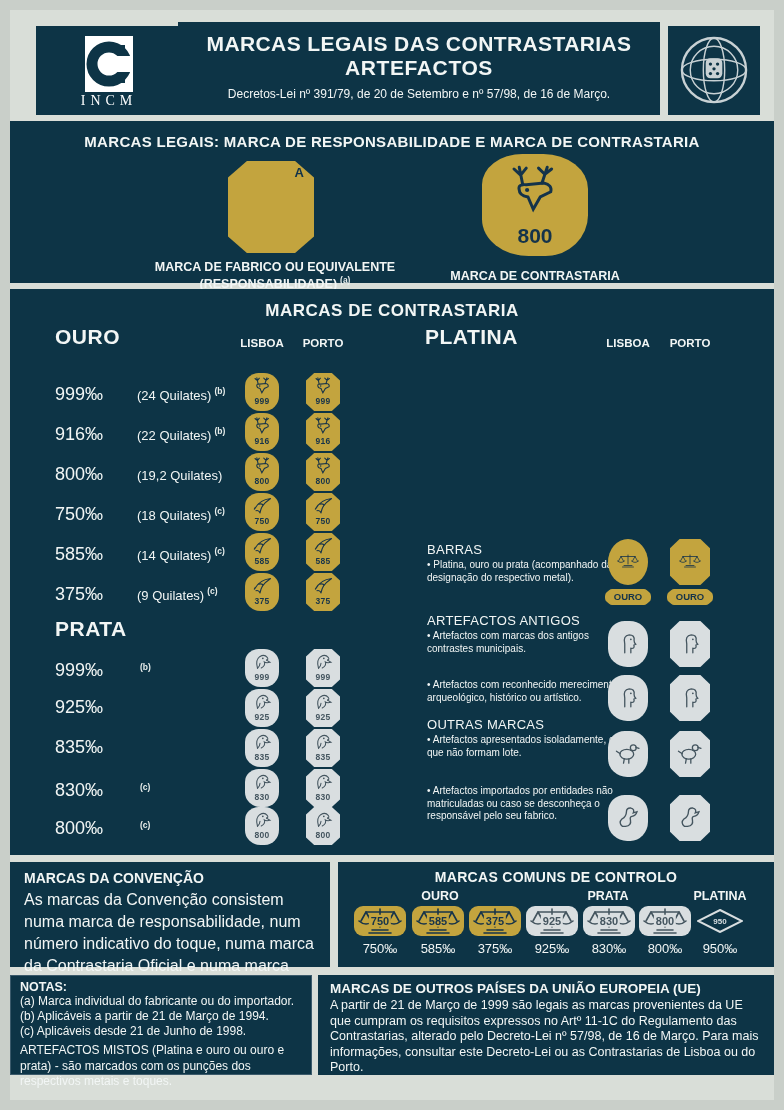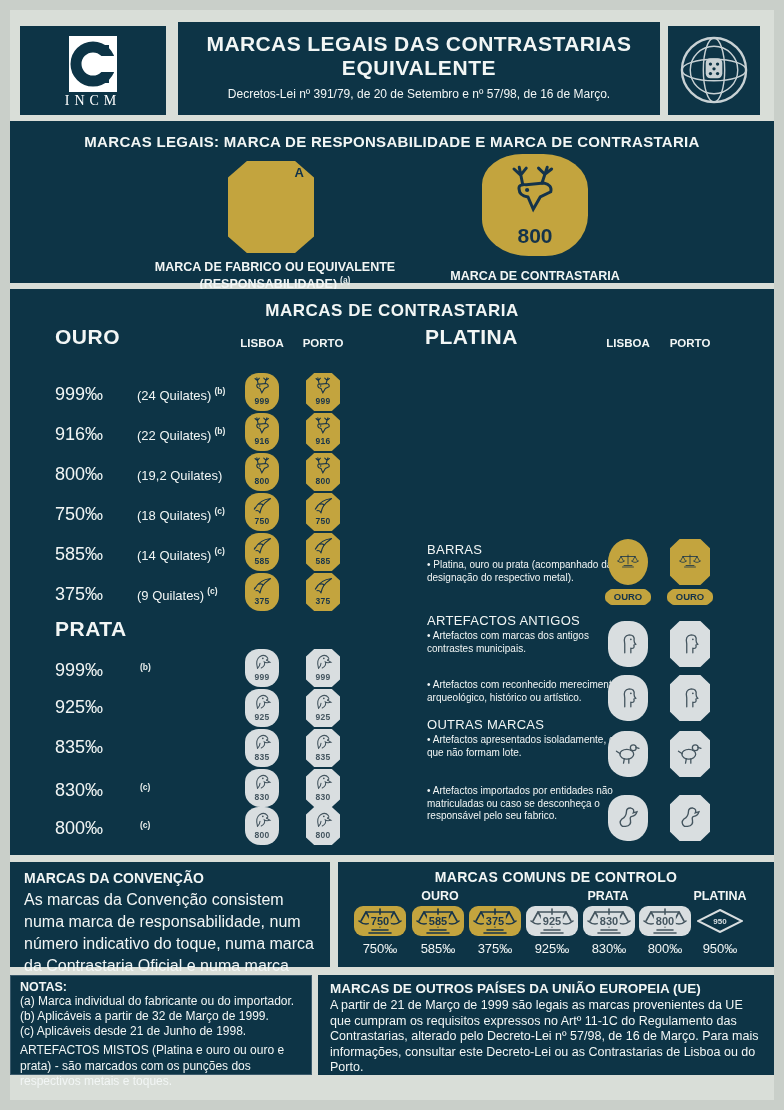--- a/index.html
+++ b/index.html
@@ -9,21 +9,21 @@
     font-family:"Liberation Sans", sans-serif;
     position:relative;
     -webkit-font-smoothing:antialiased;
   }
   .page{position:absolute;inset:0;background:#d9ded8;}
   .page::after{content:"";position:absolute;inset:0;box-shadow:inset 0 0 0 10px #c9cfc9;pointer-events:none;}
   .panel{position:absolute;background:#0d3446;color:#f2f6f5;}
   sup.note{font-size:8.5px;font-weight:bold;vertical-align:super;margin-left:3px;color:#e8eeec;}
 
   
-  .logo-box{left:20px;top:26px;width:146px;height:89px;}
+  .logo-box{left:36px;top:26px;width:146px;height:89px;}
   .logo-mark{position:absolute;left:49px;top:10px;width:48px;height:56px;}
   .logo-text{position:absolute;left:0;right:0;bottom:6px;text-align:center;
     font-family:"Liberation Serif", serif;font-size:14px;letter-spacing:5px;color:#fff;}
   .title-box{left:178px;top:22px;width:482px;height:93px;text-align:center;}
   .title-l1{margin-top:10px;font-size:21px;font-weight:bold;letter-spacing:.4px;}
   .title-l2{font-size:21px;font-weight:bold;letter-spacing:.6px;}
   .subtitle{margin-top:7px;font-size:12px;}
   .emblem-box{left:668px;top:26px;width:92px;height:89px;}
   .emblem-box svg{position:absolute;left:8px;top:2px;width:76px;height:84px;}
 
@@ -202,21 +202,21 @@
 
   <div class="panel logo-box">
     <svg class="logo-mark">
         <use href="#sym-incm"></use>
       </svg>
     <div class="logo-text">INCM</div>
   </div>
 
   <div class="panel title-box">
     <div class="title-l1">MARCAS LEGAIS DAS CONTRASTARIAS</div>
-    <div class="title-l2">EQUIVALENTE</div>
+    <div class="title-l2">ARTEFACTOS</div>
     <div class="subtitle">Decretos-Lei nº 391/79, de 20 de Setembro e nº 57/98, de 16 de Março.</div>
   </div>
 
   <div class="panel emblem-box">
     <svg>
         <use href="#sym-emblem"></use>
       </svg>
   </div>
 
   <div class="panel legal-band">
@@ -527,21 +527,21 @@
     <div class="cval" style="left:127px">375‰</div>
     <div class="cval" style="left:184px">925‰</div>
     <div class="cval" style="left:241px">830‰</div>
     <div class="cval" style="left:297px">800‰</div>
     <div class="cval" style="left:352px">950‰</div>
   </div>
 
   <div class="panel notes-band">
     <div class="nh">NOTAS:</div>
     <div class="ni" style="top:19px">(a) Marca individual do fabricante ou do importador.</div>
-    <div class="ni" style="top:34px">(b) Aplicáveis a partir de 32 de Março de 1999.</div>
+    <div class="ni" style="top:34px">(b) Aplicáveis a partir de 21 de Março de 1994.</div>
     <div class="ni" style="top:49px">(c) Aplicáveis desde 21 de Junho de 1998.</div>
     <div class="ni" style="top:68px">ARTEFACTOS MISTOS (Platina e ouro ou ouro e prata) - são marcados com os punções dos respectivos metais e toques.</div>
   </div>
 
   <div class="panel ue-band">
     <div class="sec-h">MARCAS DE OUTROS PAÍSES DA UNIÃO EUROPEIA (UE)</div>
     <div class="sec-t">A partir de 21 de Março de 1999 são legais as marcas provenientes da UE que cumpram os requisitos expressos no Artº 11-1C do Regulamento das Contrastarias, alterado pelo Decreto-Lei nº 57/98, de 16 de Março. Para mais informações, consultar este Decreto-Lei ou as Contrastarias de Lisboa ou do Porto.</div>
   </div>
 
 

